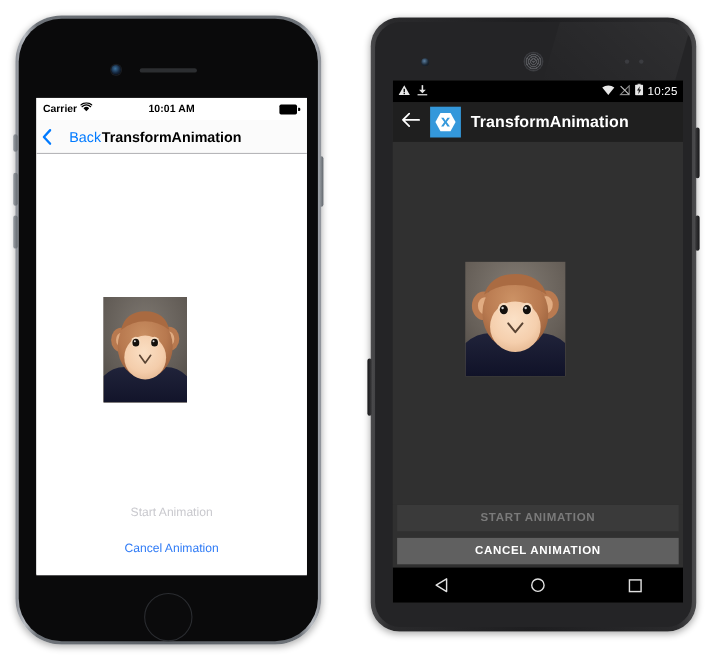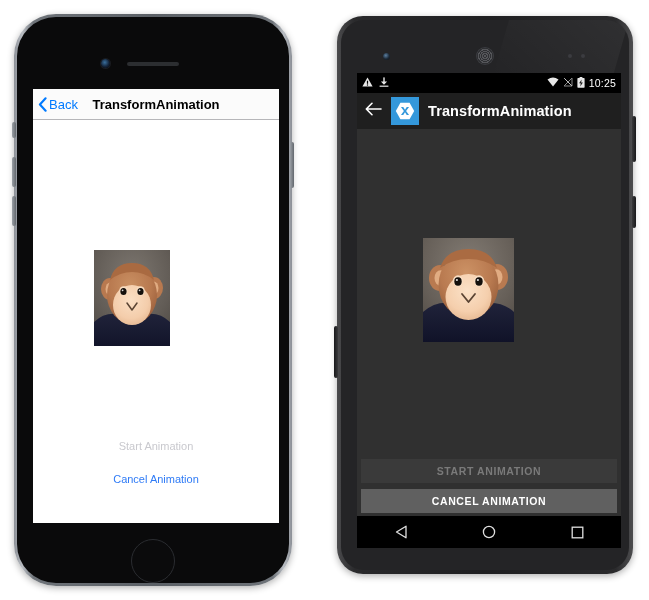--- a/index.html
+++ b/index.html
@@ -66,21 +66,21 @@
     border-radius: 1.5px; background: #000; display: block; }
   .ios-battery b { position: absolute; right: 0; top: 3px; width: 2px; height: 3px;
     background: #000; border-radius: 0 1px 1px 0; display: block; }
 
   .ios-navbar {
     height: 31px; background: #fbfbfb;
     border-bottom: 0.5px solid #b6b6b9;
     display: flex; align-items: center; position: relative;
   }
   .ios-back {
-    display: flex; align-items: center; gap: 2px;
+    display: flex; align-items: center; gap: 16px;
     padding-left: 5px; color: #007aff; font-size: 13px;
   }
   .ios-back svg { display: block; }
   .ios-title {
     position: absolute; left: 0; right: 0; text-align: center;
     font-size: 13px; font-weight: bold; color: #000; pointer-events: none;
   }
   .ios-content { position: relative; height: 382px; background: #fff; }
 
   .ios-actions {
@@ -184,20 +184,39 @@
     <div class="ip-btn left" id="ip-voldn"></div>
     <div class="ip-btn right" id="ip-power"></div>
 
     <div class="ip-face">
       <div id="ip-camera"></div>
       <div id="ip-speaker"></div>
       <div id="ip-home"></div>
 
       <div id="ip-screen">
 
+        <div class="ios-statusbar">
+          <div class="ios-sb-left">
+            <span>Carrier</span>
+            <span>
+              <svg width="11" height="9" viewBox="0 0 11 9">
+                <path d="M5.5 8.2 L2.9 5.3 a3.8 3.8 0 0 1 5.2 0 Z" fill="#000"></path>
+                <path d="M1.6 4.0 a5.6 5.6 0 0 1 7.8 0" stroke="#000" stroke-width="1.1" fill="none" stroke-linecap="round"></path>
+                <path d="M0.4 2.4 a7.6 7.6 0 0 1 10.2 0" stroke="#000" stroke-width="1.1" fill="none" stroke-linecap="round"></path>
+              </svg>
+            </span>
+          </div>
+          <div class="ios-sb-center">10:01 AM</div>
+          <div class="ios-sb-right">
+            <span class="ios-battery">
+                <i></i>
+                <b></b>
+              </span>
+          </div>
+        </div>
 
         <div class="ios-navbar">
           <div class="ios-back">
             <span>
               <svg width="9" height="15" viewBox="0 0 9 15">
                 <path d="M7.6 1.3 L1.9 7.5 L7.6 13.7" stroke="#007aff" stroke-width="2.1" fill="none" stroke-linecap="round" stroke-linejoin="round"></path>
               </svg>
             </span>
             <span>Back</span>
           </div>

